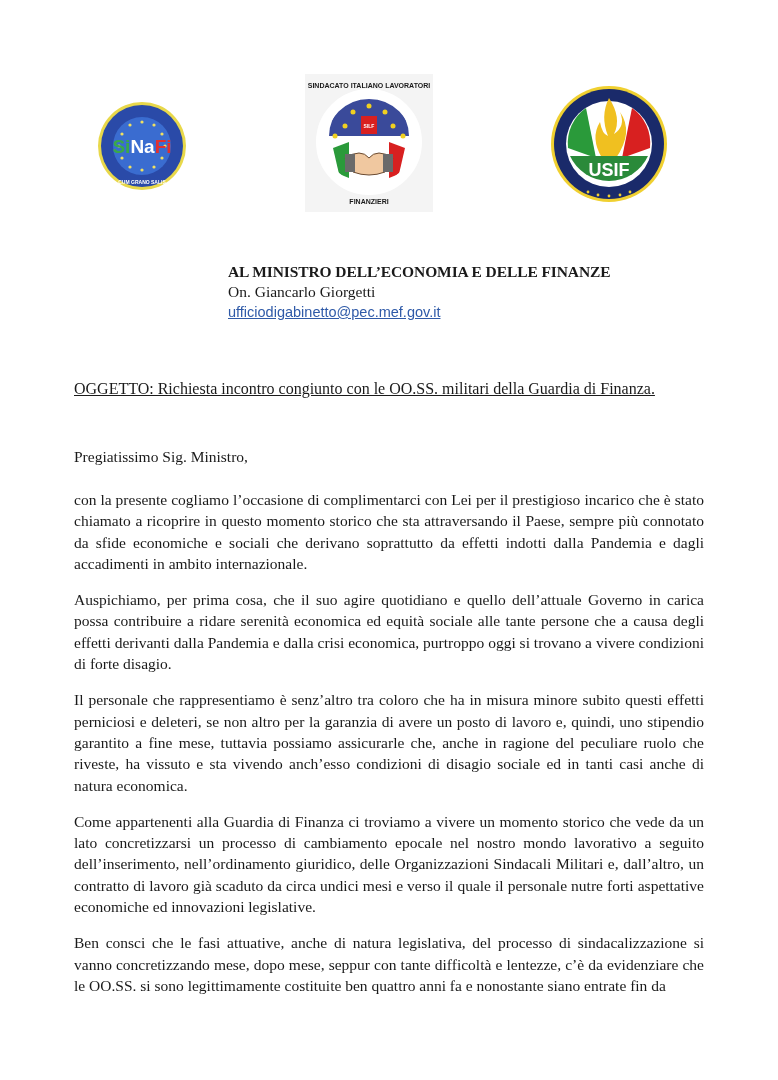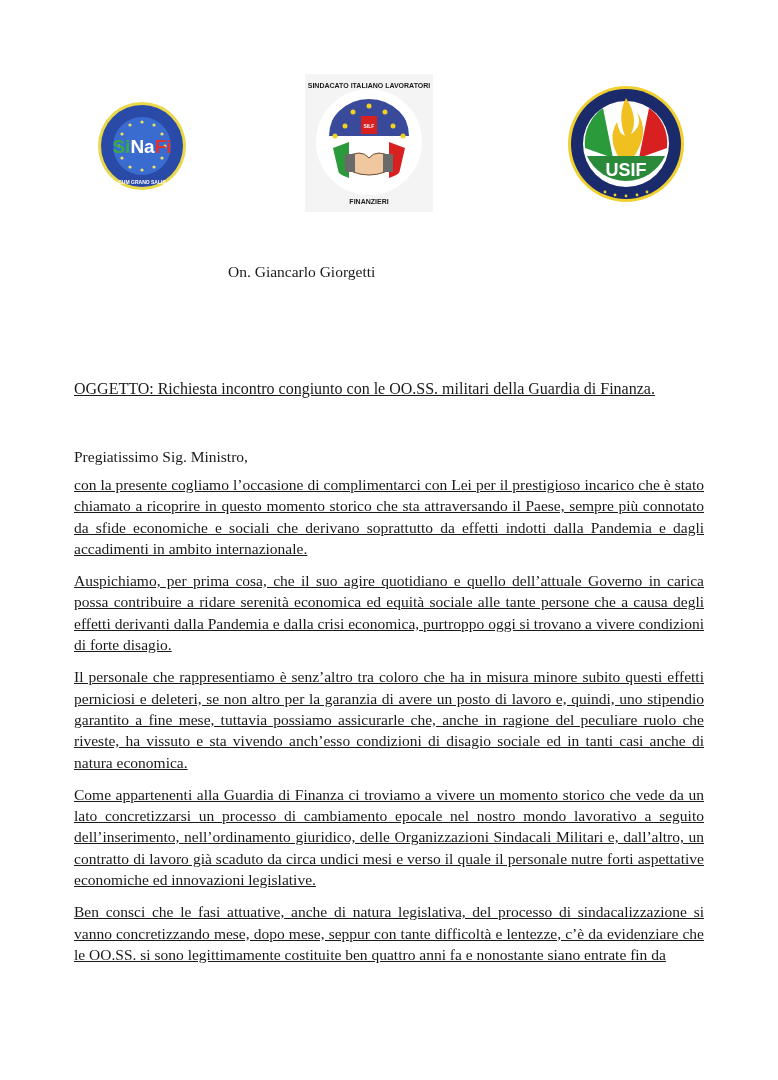--- a/index.html
+++ b/index.html
@@ -1,31 +1,31 @@
 <!DOCTYPE html>
 <html><head>
 <meta charset="utf-8">
 <style>
   html, body { margin: 0; padding: 0; background: #ffffff; }
   body { width: 778px; height: 1080px; position: relative; overflow: hidden; font-family: "Liberation Serif", "DejaVu Serif", serif; color: #1a1a1a; }
   .logo { position: absolute; }
   .logo svg { display: block; }
   #logo-sinafi { left: 96px; top: 84px; width: 92px; height: 128px; }
   #logo-silf { left: 305px; top: 74px; width: 128px; height: 138px; }
-  #logo-usif { left: 565px; top: 78px; width: 122px; height: 134px; }
+  #logo-usif { left: 548px; top: 78px; width: 122px; height: 134px; }
 
   .addressee { position: absolute; left: 228px; top: 262px; font-size: 15.5px; line-height: 20px; }
   .addressee .title { font-weight: bold; letter-spacing: -0.1px; }
   .addressee a { font-family: "Liberation Sans", "DejaVu Sans", sans-serif; color: #2f5aa8; text-decoration: underline; font-size: 14.5px; display: block; line-height: 21px; }
 
   .subject { position: absolute; left: 74px; top: 380px; font-size: 16px; text-decoration: underline; }
   .salutation { position: absolute; left: 74px; top: 448px; font-size: 15.5px; }
 
   .body { position: absolute; left: 74px; top: 474px; width: 630px; font-size: 15.5px; line-height: 21.3px; }
-  .body p { margin: 0 0 11px 0; text-align: justify; text-decoration: underline; }
+  .body p { margin: 15px 0 11px 0; text-align: justify; }
 </style>
 </head>
 <body>
 
 <div class="logo" id="logo-sinafi">
   <svg width="92" height="128" viewBox="0 0 92 128">
     <circle cx="46" cy="62" r="44" fill="#e8d84a"></circle>
     <circle cx="46" cy="62" r="41" fill="#2a4aa8"></circle>
     <circle cx="46" cy="62" r="29" fill="#3a6cd0"></circle>
     <g fill="#f0e060">
@@ -90,21 +90,23 @@
       <circle cx="40" cy="114" r="1.4"></circle>
         <circle cx="50" cy="117" r="1.4"></circle>
         <circle cx="61" cy="118" r="1.4"></circle>
       <circle cx="72" cy="117" r="1.4"></circle>
         <circle cx="82" cy="114" r="1.4"></circle>
     </g>
   </svg>
 </div>
 
 <div class="addressee">
+  <div class="title">AL MINISTRO DELL’ECONOMIA E DELLE FINANZE</div>
   <div>On. Giancarlo Giorgetti</div>
+  <a>ufficiodigabinetto@pec.mef.gov.it</a>
 </div>
 
 <div class="subject">OGGETTO: Richiesta incontro congiunto con le OO.SS. militari della Guardia di Finanza.</div>
 <div class="salutation">Pregiatissimo Sig. Ministro,</div>
 
 <div class="body">
   <p>con la presente cogliamo l’occasione di complimentarci con Lei per il prestigioso incarico che è stato chiamato a ricoprire in questo momento storico che sta attraversando il Paese, sempre più connotato da sfide economiche e sociali che derivano soprattutto da effetti indotti dalla Pandemia e dagli accadimenti in ambito internazionale.</p>
   <p>Auspichiamo, per prima cosa, che il suo agire quotidiano e quello dell’attuale Governo in carica possa contribuire a ridare serenità economica ed equità sociale alle tante persone che a causa degli effetti derivanti dalla Pandemia e dalla crisi economica, purtroppo oggi si trovano a vivere condizioni di forte disagio.</p>
   <p>Il personale che rappresentiamo è senz’altro tra coloro che ha in misura minore subito questi effetti perniciosi e deleteri, se non altro per la garanzia di avere un posto di lavoro e, quindi, uno stipendio garantito a fine mese, tuttavia possiamo assicurarle che, anche in ragione del peculiare ruolo che riveste, ha vissuto e sta vivendo anch’esso condizioni di disagio sociale ed in tanti casi anche di natura economica.</p>
   <p>Come appartenenti alla Guardia di Finanza ci troviamo a vivere un momento storico che vede da un lato concretizzarsi un processo di cambiamento epocale nel nostro mondo lavorativo a seguito dell’inserimento, nell’ordinamento giuridico, delle Organizzazioni Sindacali Militari e, dall’altro, un contratto di lavoro già scaduto da circa undici mesi e verso il quale il personale nutre forti aspettative economiche ed innovazioni legislative.</p>

